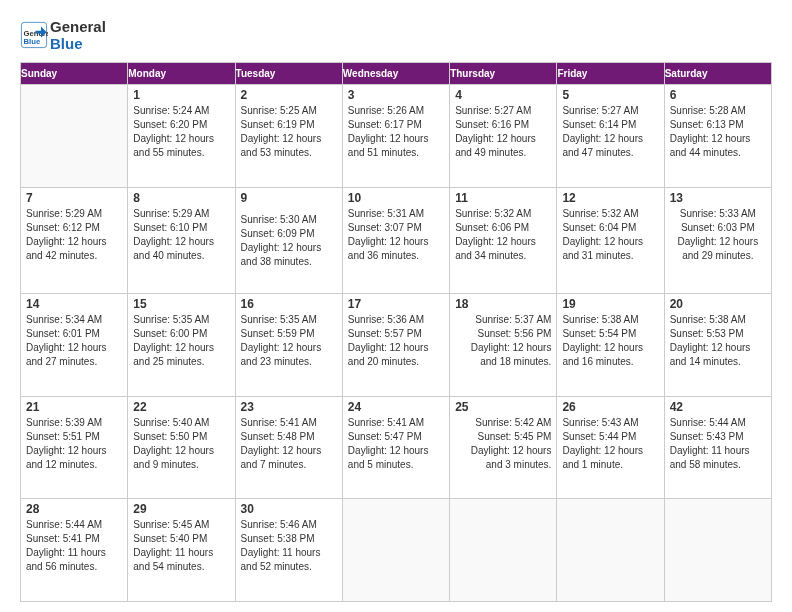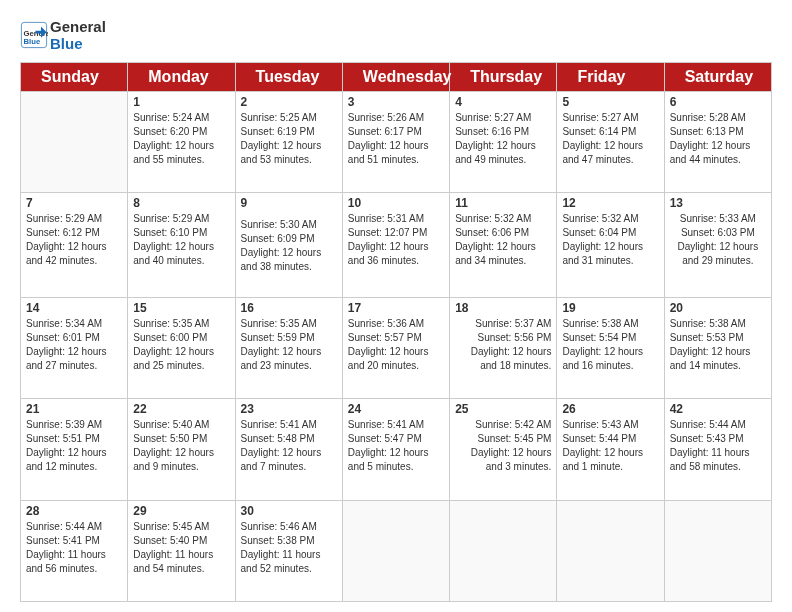--- a/index.html
+++ b/index.html
@@ -45,26 +45,26 @@
       font-size: 15px;
       color: #555;
     }
     .calendar {
       width: 100%;
       border-collapse: collapse;
       flex: 1;
       table-layout: fixed;
     }
     .calendar th {
-      background-color: #b91c1c;
+      background-color: #701a75;
       color: #fff;
-      font-size: 16px;
+      font-size: 10px;
       font-weight: bold;
       text-align: left;
-      padding: 5px 20px;
+      padding: 5px 0;
       border: 1px solid #ccc;
     }
     .calendar td {
       border: 1px solid #ccc;
       vertical-align: top;
       padding: 3px 5px;
       font-size: 9.5px;
       color: #333;
       height: 82px;
     }
@@ -181,21 +181,21 @@
           <td>
             <span class="day-num">9</span>
             <div class="day-info" style="white-space: pre-line; margin-top: 8px;">Sunrise: 5:30 AM
 Sunset: 6:09 PM
 Daylight: 12 hours
 and 38 minutes.</div>
           </td>
           <td>
             <span class="day-num">10</span>
             <div class="day-info" style="white-space: pre-line;">Sunrise: 5:31 AM
-Sunset: 12:07 PM
+Sunset: 3:07 PM
 Daylight: 12 hours
 and 36 minutes.</div>
           </td>
           <td>
             <span class="day-num">11</span>
             <div class="day-info" style="white-space: pre-line;">Sunrise: 5:32 AM
 Sunset: 6:06 PM
 Daylight: 12 hours
 and 34 minutes.</div>
           </td>

